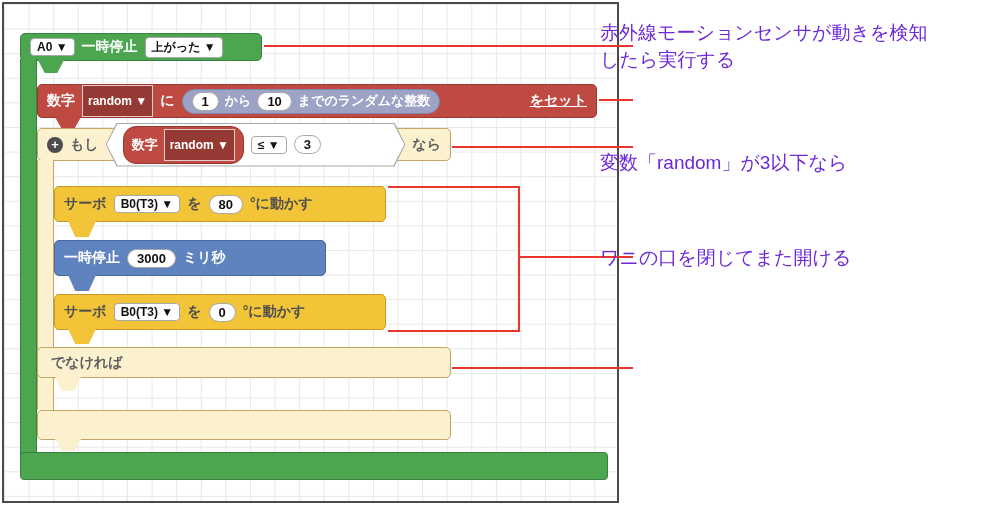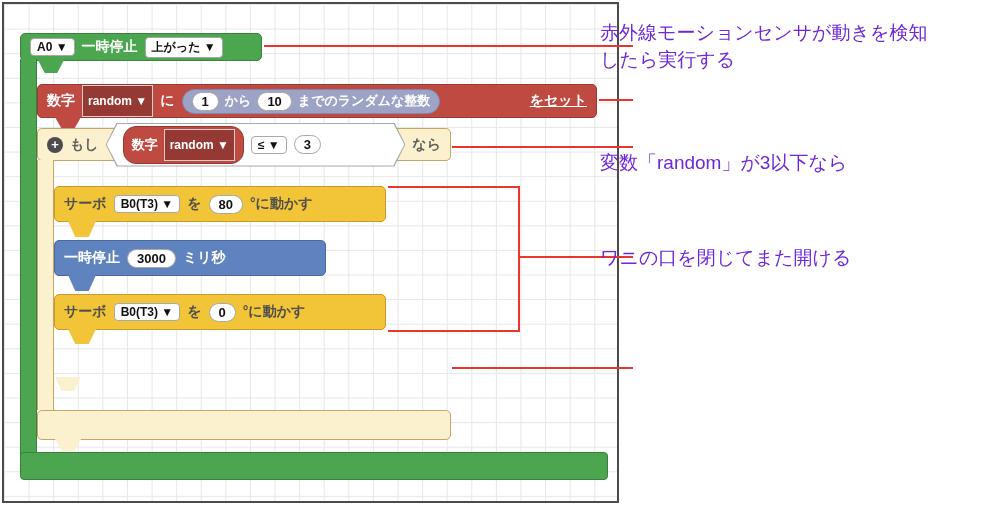--- a/index.html
+++ b/index.html
@@ -121,20 +121,23 @@
 
     <div class="block servo" style="left:50px;top:290px;width:332px;height:36px;">
       <span>サーボ</span>
       <span class="dd">B0(T3) ▼</span>
       <span>を</span>
       <span class="oval">0</span>
       <span>°に動かす</span>
     </div>
     <div class="bump" style="left:64px;top:325px;width:28px;height:15px;background:#F2C437;"></div>
 
+    <div class="bar" style="left:33px;top:343px;width:414px;height:31px;padding-left:13px;">
+      <span>でなければ</span>
+    </div>
     <div class="bump" style="left:51px;top:373px;width:26px;height:14px;background:#FBF1CF;"></div>
 
     <div class="bar" style="left:33px;top:406px;width:414px;height:30px;"></div>
     <div class="bump" style="left:51px;top:435px;width:26px;height:12px;background:#FBF1CF;"></div>
 
   </div>
 
   <div class="rline" style="left:264px;top:45px;width:369px;height:2px;"></div>
   <div class="rline" style="left:599px;top:99px;width:34px;height:2px;"></div>
   <div class="rline" style="left:452px;top:146px;width:181px;height:2px;"></div>

